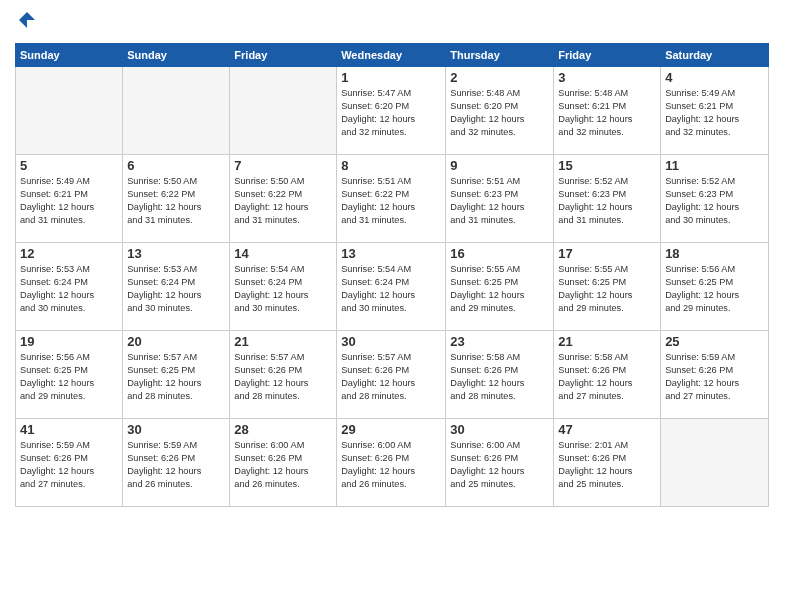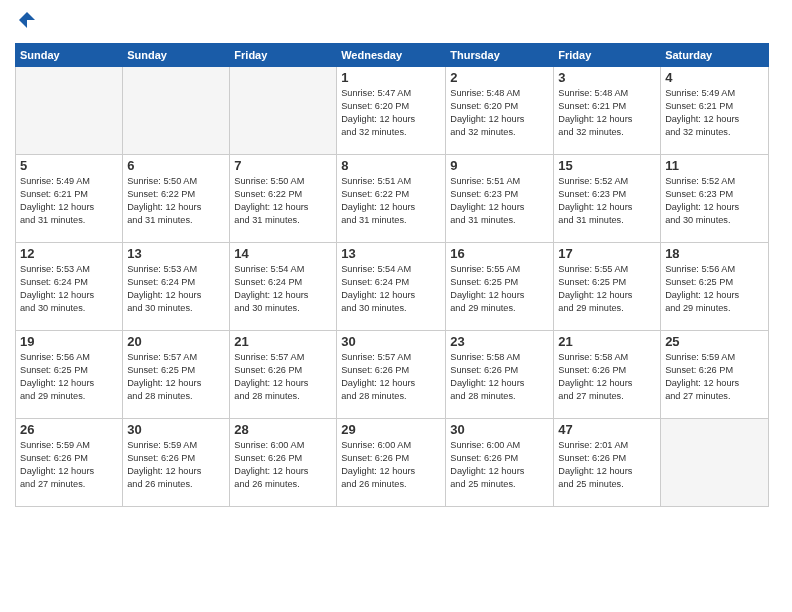--- a/index.html
+++ b/index.html
@@ -270,21 +270,21 @@
           <td>
             <div class="day-num">25</div>
             <div class="day-info" style="white-space: pre-line;">Sunrise: 5:59 AM
 Sunset: 6:26 PM
 Daylight: 12 hours
 and 27 minutes.</div>
           </td>
         </tr>
         <tr>
           <td>
-            <div class="day-num">26</div>
+            <div class="day-num">41</div>
             <div class="day-info" style="white-space: pre-line;">Sunrise: 5:59 AM
 Sunset: 6:26 PM
 Daylight: 12 hours
 and 27 minutes.</div>
           </td>
           <td>
             <div class="day-num">30</div>
             <div class="day-info" style="white-space: pre-line;">Sunrise: 5:59 AM
 Sunset: 6:26 PM
 Daylight: 12 hours

